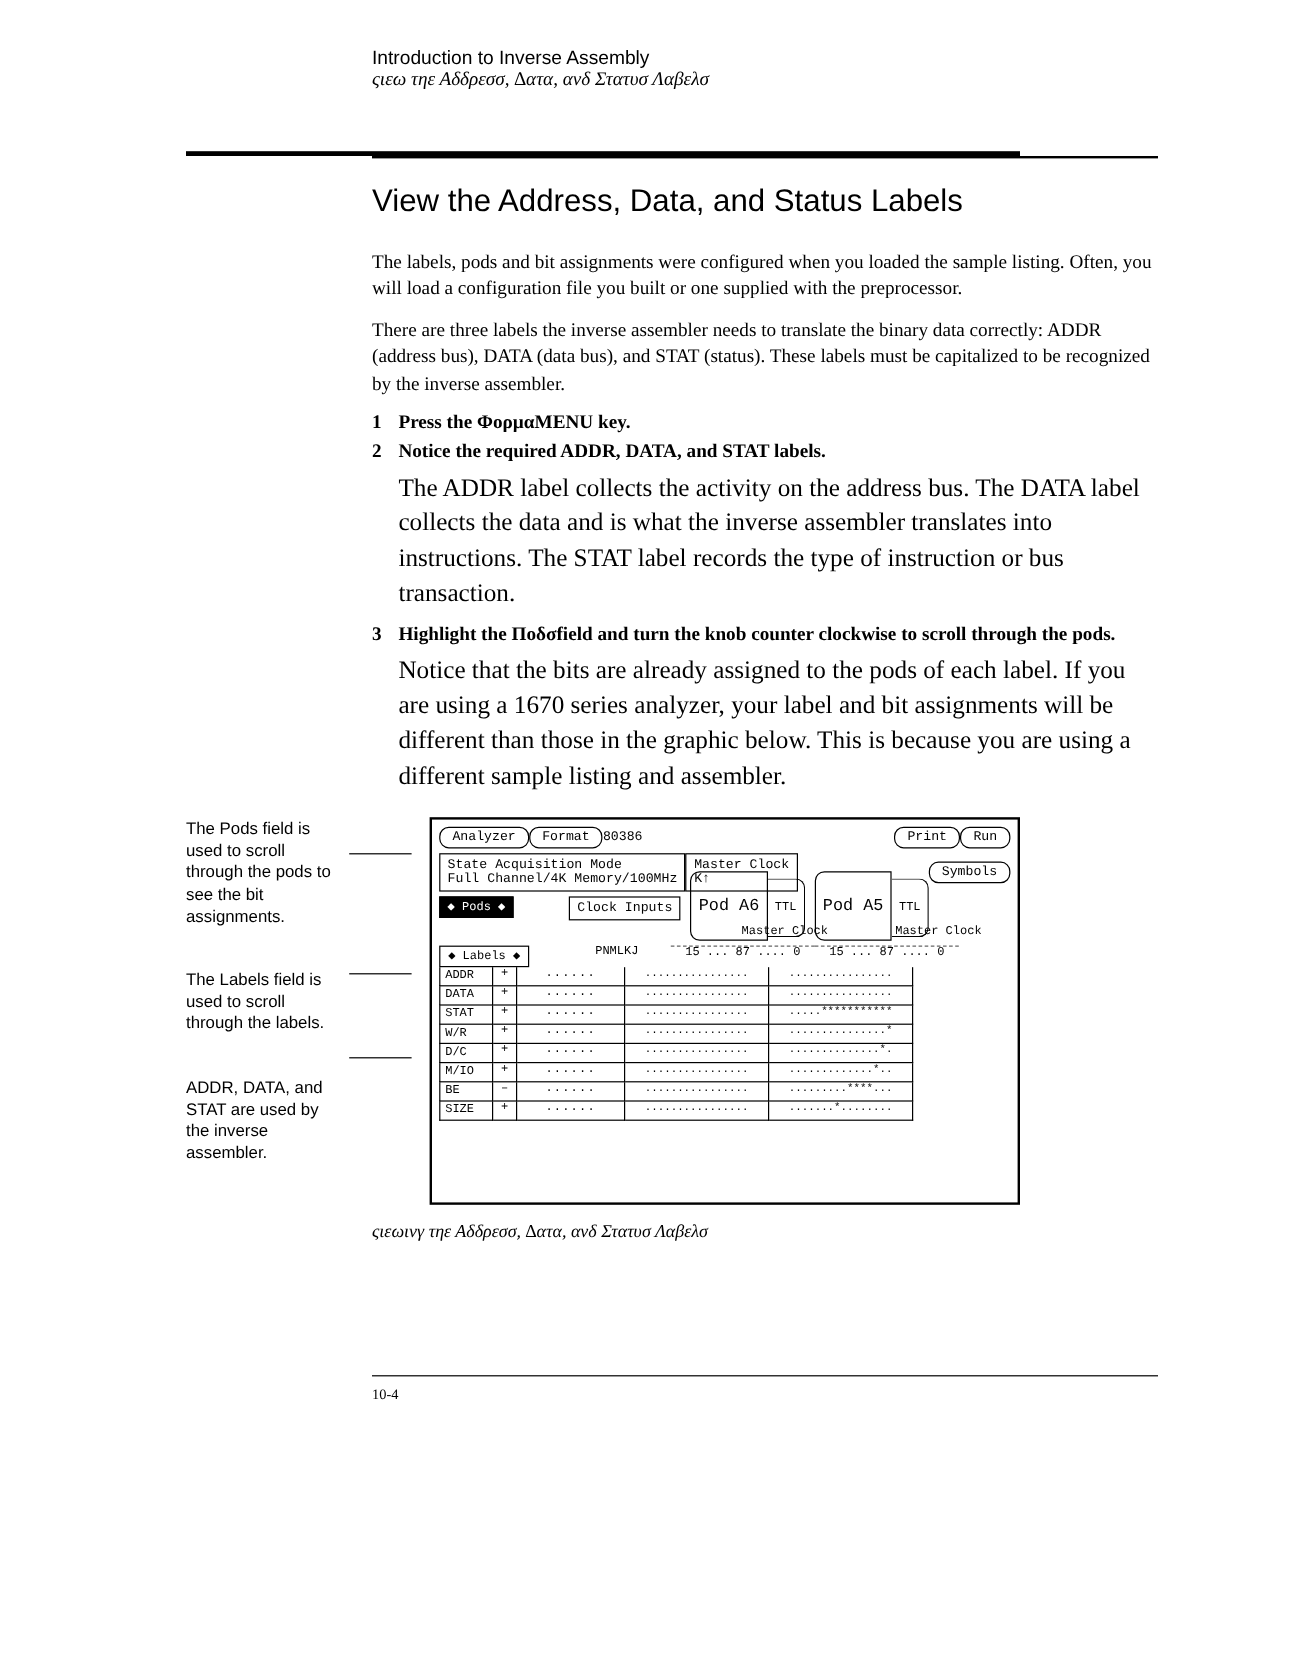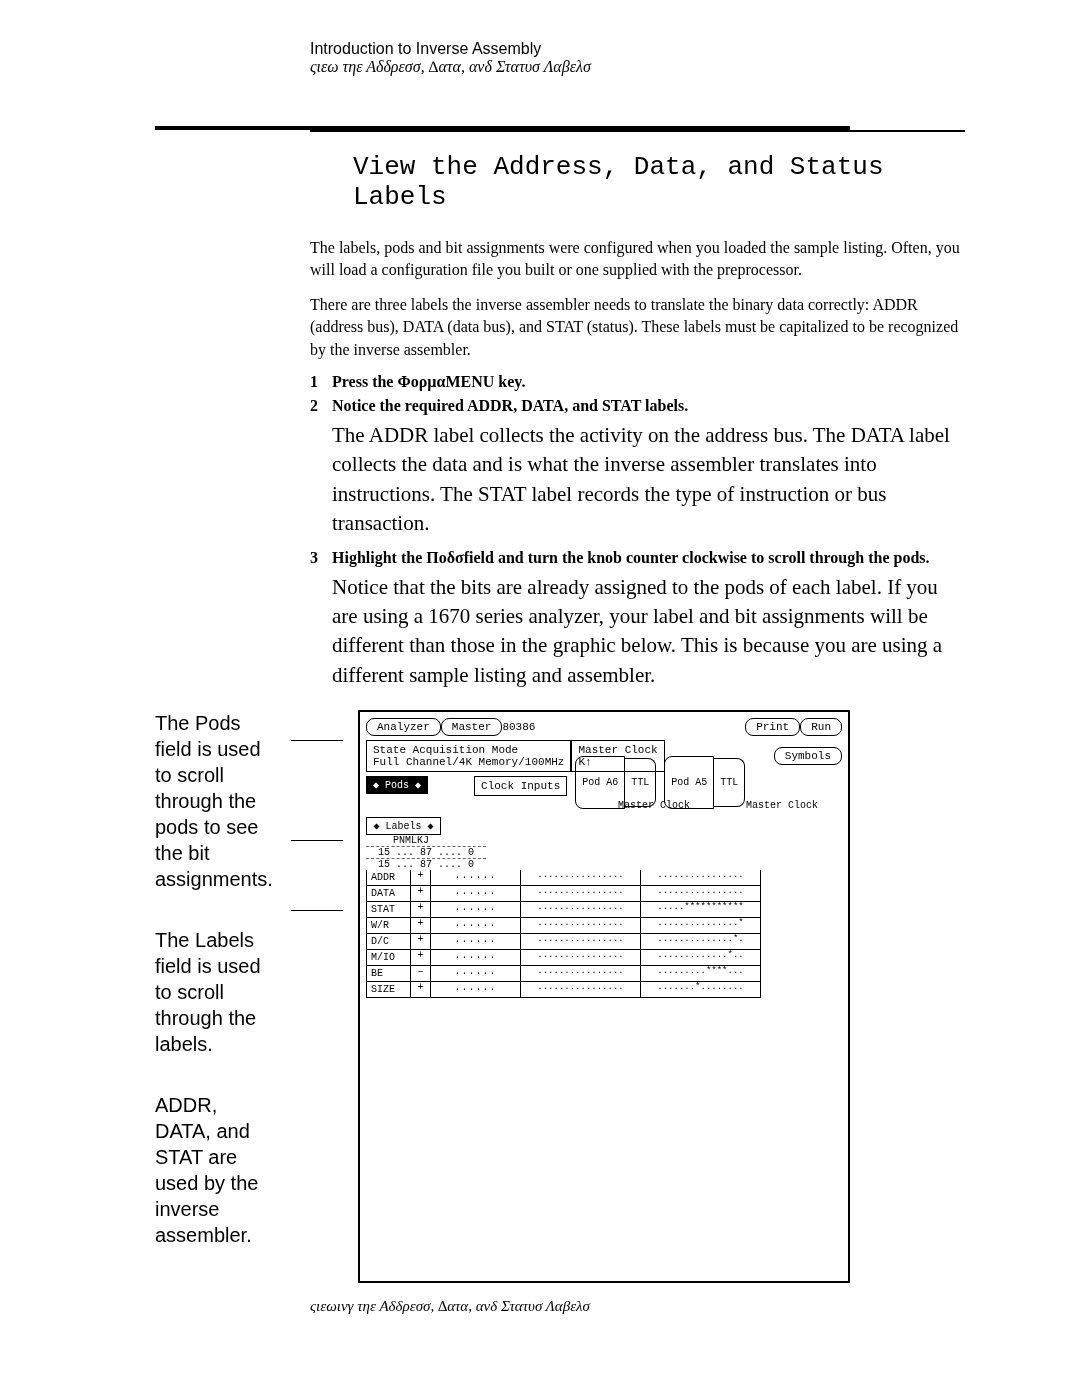--- a/index.html
+++ b/index.html
@@ -3,53 +3,53 @@
   <meta charset="utf-8">
   <style>
     * { margin: 0; padding: 0; box-sizing: border-box; }
     body { font-family: Arial, Helvetica, sans-serif; background: #fff; color: #000; width: 1080px; margin: 0 auto; padding: 40px 60px; }
     .header { margin-bottom: 50px; padding-left: 250px; }
     .header-line1 { font-size: 16px; font-weight: normal; }
     .header-line2 { font-size: 16px; font-family: Georgia, serif; font-style: italic; }
     .divider-thick { border-top: 4px solid #000; margin-left: 95px; margin-right: 170px; margin-bottom: 0; }
     .divider-top { border-top: 2px solid #000; margin-left: 250px; margin-right: 55px; margin-top: 0; margin-bottom: 20px; }
     .content { margin-left: 250px; margin-right: 55px; }
-    h1 { font-family: Liberation Mono, monospace; font-size: 26px; font-weight: normal; margin-bottom: 25px; margin-left: 43px; }
+    h1 { font-family: Liberation Sans, sans-serif; font-size: 26px; font-weight: normal; margin-bottom: 25px; }
     p { font-family: Georgia, 'Times New Roman', serif; font-size: 16px; line-height: 1.4; margin-bottom: 12px; }
     .step-row { display: flex; margin-bottom: 6px; }
     .step-num { font-family: Georgia, serif; font-size: 16px; font-weight: bold; width: 22px; flex-shrink: 0; }
     .step-text { font-family: Georgia, serif; font-size: 16px; font-weight: bold; }
     .step-body { font-family: Georgia, serif; font-size: 21px; line-height: 1.4; margin-left: 22px; margin-bottom: 10px; }
     .figure-container { display: flex; margin-top: 20px; margin-left: 95px; margin-right: 170px; gap: 15px; }
-    .annotations { width: 140px; font-size: 20px; line-height: 1.3; }
+    .annotations { width: 140px; font-size: 14px; line-height: 1.3; }
     .annotation { margin-bottom: 35px; }
     .annotation-lines { width: 60px; position: relative; }
     .anno-line { border-bottom: 1px solid #000; position: absolute; width: 100%; }
     .screenshot { flex: 1; border: 2px solid #000; background: #fff; font-family: 'Courier New', monospace; font-size: 11px; padding: 6px; }
     .ss-row { display: flex; align-items: center; gap: 0; margin-bottom: 4px; }
     .ss-btn { border: 1px solid #000; border-radius: 8px; padding: 2px 10px; font-size: 11px; display: inline-block; }
     .ss-box { border: 1px solid #000; padding: 3px 6px; font-size: 11px; }
     .ss-table { margin-top: 6px; }
-    .ss-thead { display: flex; flex-direction: column; }
+    .ss-thead { display: flex; }
     .ss-th-labels { border: 1px solid #000; padding: 2px 4px; width: 75px; font-size: 10px; text-align: center; }
     .ss-th-spacer { width: 28px; }
     .ss-th-col { width: 90px; text-align: center; font-size: 10px; }
     .ss-th-bits { width: 120px; text-align: center; font-size: 10px; border-top: 1px dashed #666; }
     .ss-tr { display: flex; align-items: stretch; }
     .ss-td-label { border: 1px solid #000; border-top: none; padding: 2px 4px; width: 45px; font-size: 10px; }
     .ss-td-sign { border: 1px solid #000; border-top: none; border-left: none; width: 20px; text-align: center; font-size: 10px; }
     .ss-td-val { border: 1px solid #000; border-top: none; border-left: none; width: 90px; text-align: center; font-size: 10px; letter-spacing: 1px; }
     .ss-td-bits { border: 1px solid #000; border-top: none; border-left: none; width: 120px; text-align: center; font-size: 9px; letter-spacing: 0px; }
     .ss-td-bits2 { border: 1px solid #000; border-top: none; border-left: none; width: 120px; text-align: center; font-size: 9px; letter-spacing: 0px; }
     .caption { font-family: Georgia, serif; font-style: italic; font-size: 15px; margin-top: 15px; }
     .divider-bottom { border-top: 1px solid #000; margin-left: 250px; margin-right: 55px; margin-top: 110px; }
     .page-num { font-family: Georgia, serif; font-size: 12px; margin-left: 250px; margin-top: 8px; }
     .pods-row { display: flex; gap: 8px; align-items: flex-start; margin: 4px 0; }
     .pods-field { border: 1px solid #000; background: #000; color: #fff; padding: 2px 6px; font-size: 10px; }
-    .pod-badge { border: 1px solid #000; border-radius: 8px 0 0 8px; padding: 20px 6px; font-size: 10px; margin-top: 48px; }
+    .pod-badge { border: 1px solid #000; border-radius: 8px 0 0 8px; padding: 20px 6px; font-size: 14px; margin-top: 48px; }
     .ttl-badge { border: 1px solid #000; border-left: none; border-radius: 0 8px 8px 0; padding: 18px 6px; font-size: 10px; }
     .master-sub { font-size: 10px; text-align: center; width: 120px; }
   </style>
 </head>
 <body>
 
 <div class="header">
   <div class="header-line1">Introduction to Inverse Assembly</div>
   <div class="header-line2">ςιεω τηε Αδδρεσσ, ∆ατα, ανδ Στατυσ Λαβελσ</div>
 </div>
@@ -88,21 +88,21 @@
   </div>
   <div class="annotation-lines">
     <div class="anno-line" style="top:30px;"></div>
     <div class="anno-line" style="top:130px;"></div>
     <div class="anno-line" style="top:200px;"></div>
   </div>
 
   <div class="screenshot">
     <div class="ss-row">
       <span class="ss-btn">Analyzer</span>
-      <span class="ss-btn">Master</span>
+      <span class="ss-btn">Format</span>
       <span>80386</span>
       <span style="flex:1"></span>
       <span class="ss-btn">Print</span>
       <span class="ss-btn">Run</span>
     </div>
     <div class="ss-row">
       <div class="ss-box" style="flex:0 0 auto;">
         <div>State Acquisition Mode</div>
         <div>Full Channel/4K Memory/100MHz</div>
       </div>

